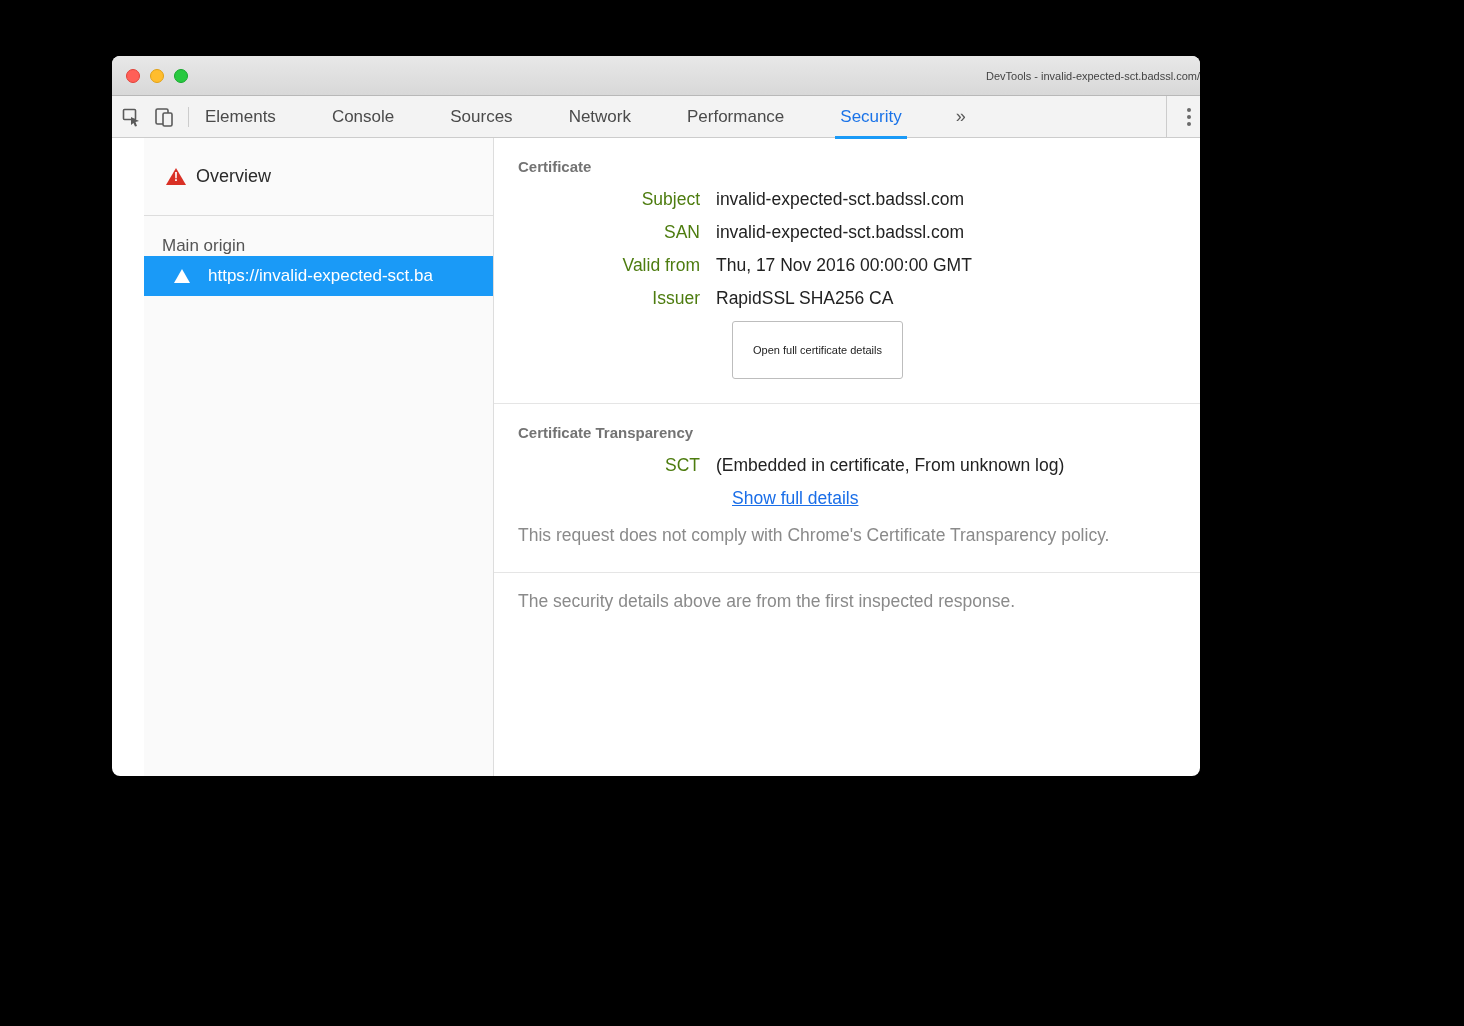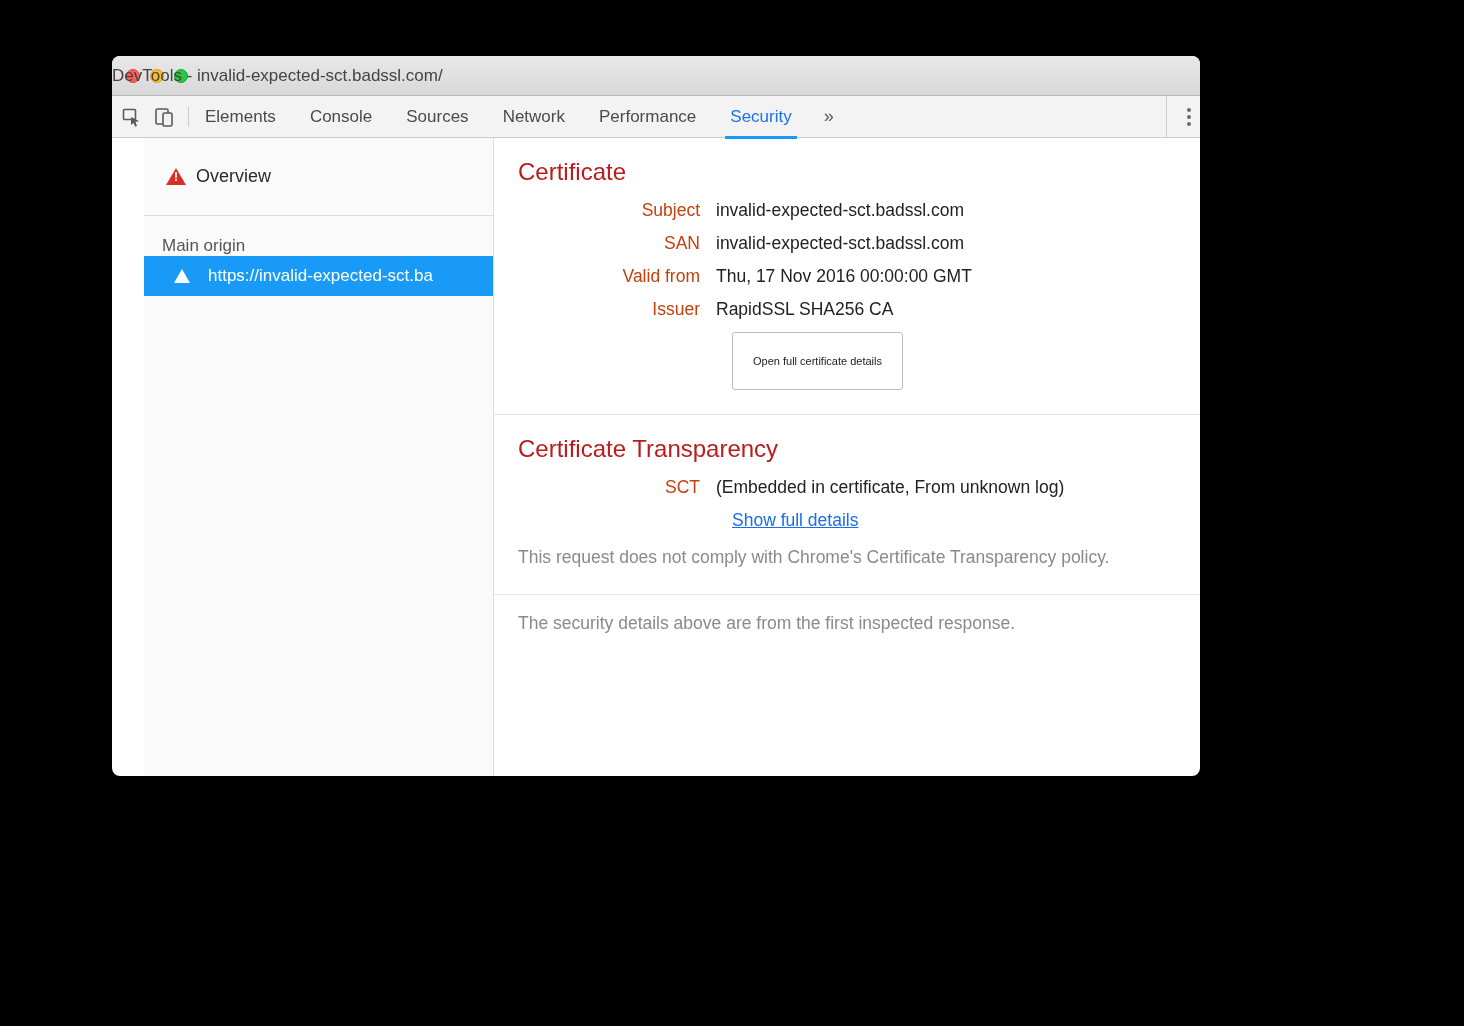--- a/index.html
+++ b/index.html
@@ -38,22 +38,22 @@
       gap: 10px;
       padding-left: 14px;
     }
     .tl { width: 14px; height: 14px; border-radius: 50%; }
     .tl.red { background: #ff5f57; border: 0.5px solid #e14138; }
     .tl.yellow { background: #ffbd2e; border: 0.5px solid #e1a116; }
     .tl.green { background: #28c940; border: 0.5px solid #17a82d; }
     .titletext {
       position: absolute;
       left: 0; right: 0;
-      text-align: left;
-      font-size: 17px;
+      text-align: right;
+      font-size: 11px;
       color: #444;
       pointer-events: none;
     }
     .toolbar {
       height: 42px;
       background: #f3f3f3;
       border-bottom: 1px solid #ccc;
       display: flex;
       align-items: center;
       padding: 0 10px;
@@ -63,21 +63,21 @@
     }
     .toolbar-icons {
       display: flex;
       align-items: center;
       gap: 12px;
       padding-right: 14px;
       border-right: 1px solid #ccc;
       margin-right: 14px;
     }
     .icon-btn { width: 20px; height: 20px; display: flex; align-items: center; justify-content: center; color: #5a5a5a; }
-    .tabs { display: flex; align-items: center; gap: 30px; flex: 1; }
+    .tabs { display: flex; align-items: center; gap: 52px; flex: 1; }
     .tab { color: #4a4a4a; cursor: pointer; padding: 0 2px; height: 42px; display: flex; align-items: center; position: relative; }
     .tab.active { color: #1a73e8; }
     .tab.active::after {
       content: "";
       position: absolute;
       left: -3px; right: -3px; bottom: -1px;
       height: 3px; background: #1a9af7;
     }
     .chev { color: #5a5a5a; font-size: 18px; }
     .kebab { width: 24px; display: flex; flex-direction: column; align-items: center; gap: 3px; margin-left: 14px; border-left: 1px solid #ccc; padding-left: 20px; height: 42px; justify-content: center;}
@@ -133,23 +133,23 @@
     }
     .tri-icon {
       width: 0; height: 0;
       border-left: 8px solid transparent;
       border-right: 8px solid transparent;
       border-bottom: 14px solid #fff;
       flex-shrink: 0;
     }
     .content { flex: 1; overflow: auto; padding: 0; }
     .section { padding: 20px 24px 24px; border-bottom: 1px solid #e5e5e5; }
-    .sec-title { font-weight: 400; font-size: 24px; color: #b91c1c; margin-bottom: 14px; }
+    .sec-title { font-weight: 700; font-size: 15px; color: #737373; margin-bottom: 14px; }
     .kv { display: flex; margin-bottom: 12px; font-size: 17.5px; }
-    .kv .k { width: 198px; text-align: right; color: #c2410c; padding-right: 16px; }
+    .kv .k { width: 198px; text-align: right; color: #4d7c0f; padding-right: 16px; }
     .kv .v { color: #222; flex: 1; }
     .btnrow { padding-left: 214px; margin-top: 10px; }
     .button {
       display: inline-block;
       padding: 22px 20px;
       border: 1px solid #bdbdbd;
       border-radius: 3px;
       font-size: 11px;
       color: #222;
       background: #fff;

